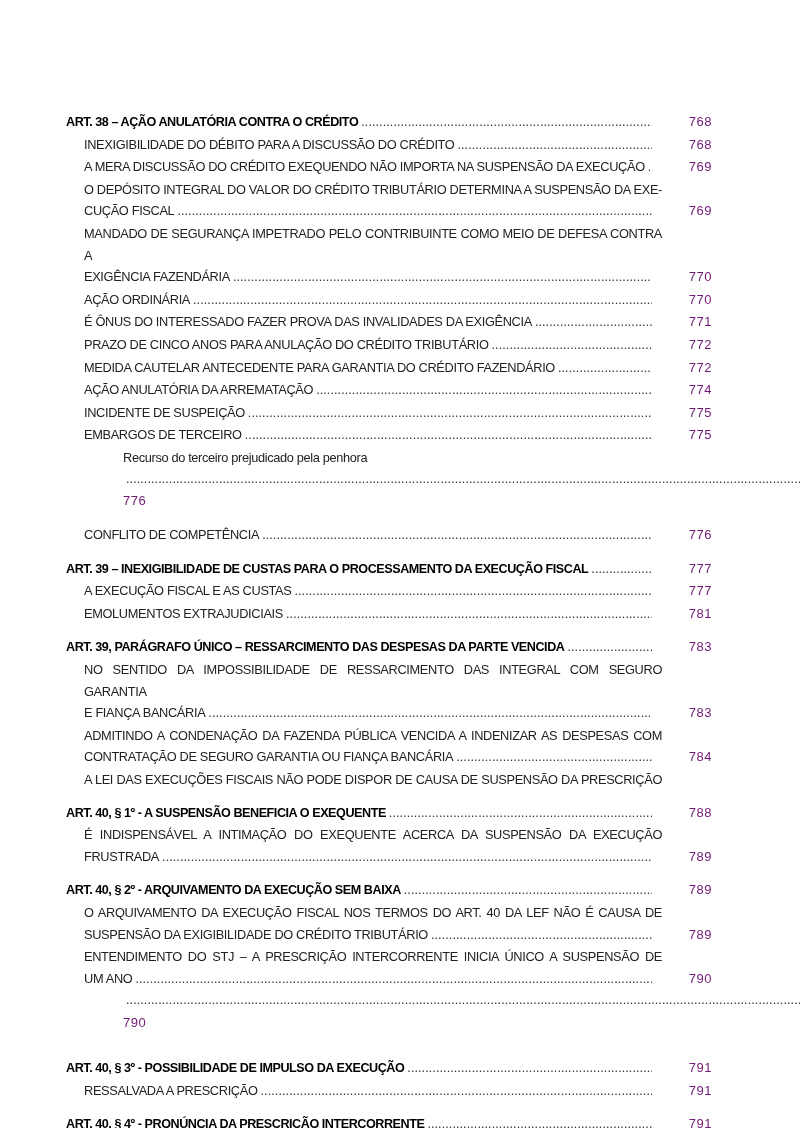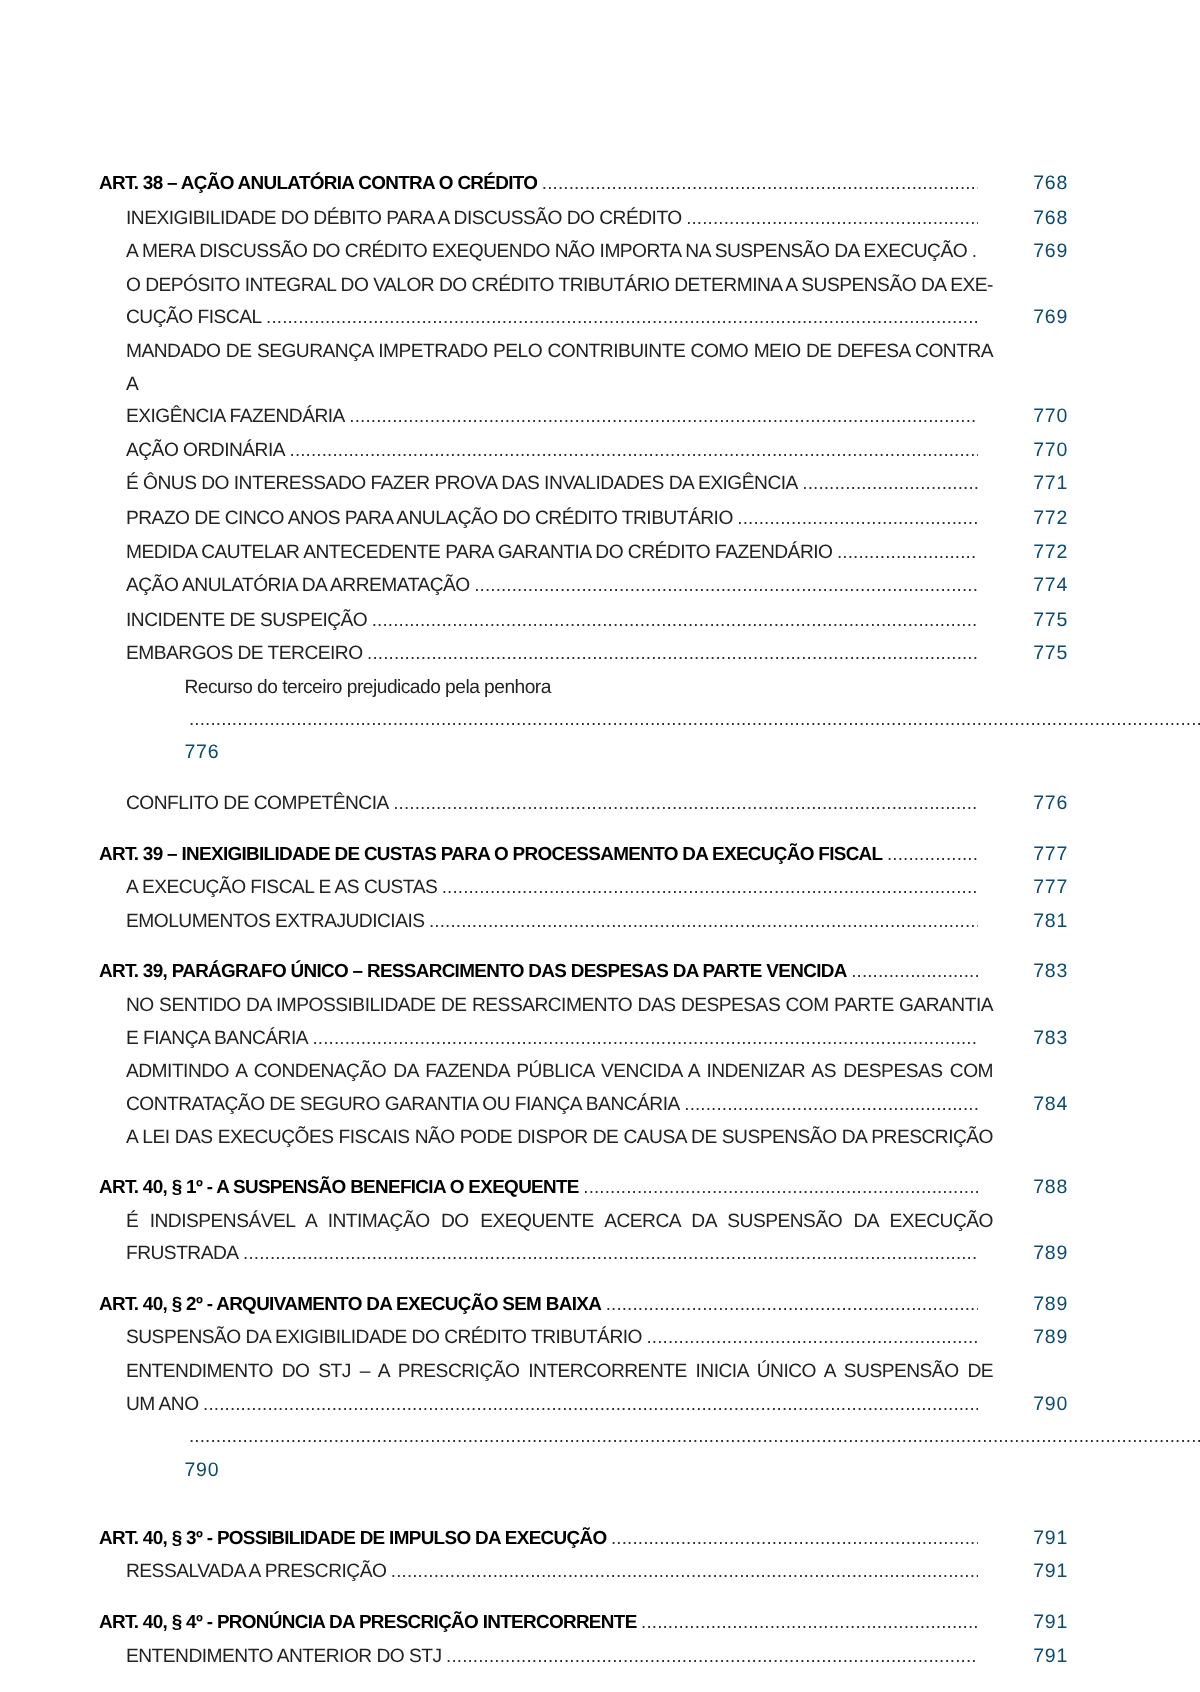--- a/index.html
+++ b/index.html
@@ -70,21 +70,21 @@
   .leader::after {
     content: "......................................................................................................................................................................................................................";
   }
   .pagenum {
     flex: 0 0 34px;
     margin-left: 26px;
     text-align: right;
     font-weight: 400;
     font-size: 13px;
     letter-spacing: 0.5px;
-    color: #0c4a6e;
+    color: #701a75;
     font-variant-numeric: tabular-nums;
   }
 </style>
 </head>
 <body>
 
 <div class="page">
   <div class="toc" id="toc">
       <div class="row h last">
         <span class="txt">ART. 38 – AÇÃO ANULATÓRIA CONTRA O CRÉDITO</span>
@@ -171,21 +171,21 @@
       <div class="row l1 last">
         <span class="txt">EMOLUMENTOS EXTRAJUDICIAIS</span>
         <span class="leader"></span>
         <span class="pagenum">781</span>
       </div>
       <div class="row h last gap">
         <span class="txt">ART. 39, PARÁGRAFO ÚNICO – RESSARCIMENTO DAS DESPESAS DA PARTE VENCIDA</span>
         <span class="leader"></span>
         <span class="pagenum">783</span>
       </div>
-      <div class="row l1 cont">NO SENTIDO DA IMPOSSIBILIDADE DE RESSARCIMENTO DAS DESPESAS COM PARTE GARANTIA</div>
+      <div class="row l1 cont">NO SENTIDO DA IMPOSSIBILIDADE DE RESSARCIMENTO DAS INTEGRAL COM SEGURO GARANTIA</div>
       <div class="row l1 last">
         <span class="txt">E FIANÇA BANCÁRIA</span>
         <span class="leader"></span>
         <span class="pagenum">783</span>
       </div>
       <div class="row l1 cont">ADMITINDO A CONDENAÇÃO DA FAZENDA PÚBLICA VENCIDA A INDENIZAR AS DESPESAS COM</div>
       <div class="row l1 last">
         <span class="txt">CONTRATAÇÃO DE SEGURO GARANTIA OU FIANÇA BANCÁRIA</span>
         <span class="leader"></span>
         <span class="pagenum">784</span>
@@ -200,20 +200,21 @@
       <div class="row l1 last">
         <span class="txt">FRUSTRADA</span>
         <span class="leader"></span>
         <span class="pagenum">789</span>
       </div>
       <div class="row h last gap">
         <span class="txt">ART. 40, § 2º - ARQUIVAMENTO DA EXECUÇÃO SEM BAIXA</span>
         <span class="leader"></span>
         <span class="pagenum">789</span>
       </div>
+      <div class="row l1 cont">O ARQUIVAMENTO DA EXECUÇÃO FISCAL NOS TERMOS DO ART. 40 DA LEF NÃO É CAUSA DE</div>
       <div class="row l1 last">
         <span class="txt">SUSPENSÃO DA EXIGIBILIDADE DO CRÉDITO TRIBUTÁRIO</span>
         <span class="leader"></span>
         <span class="pagenum">789</span>
       </div>
       <div class="row l1 cont">ENTENDIMENTO DO STJ – A PRESCRIÇÃO INTERCORRENTE INICIA ÚNICO A SUSPENSÃO DE</div>
       <div class="row l1 last">
         <span class="txt">UM ANO</span>
         <span class="leader"></span>
         <span class="pagenum">790</span>

